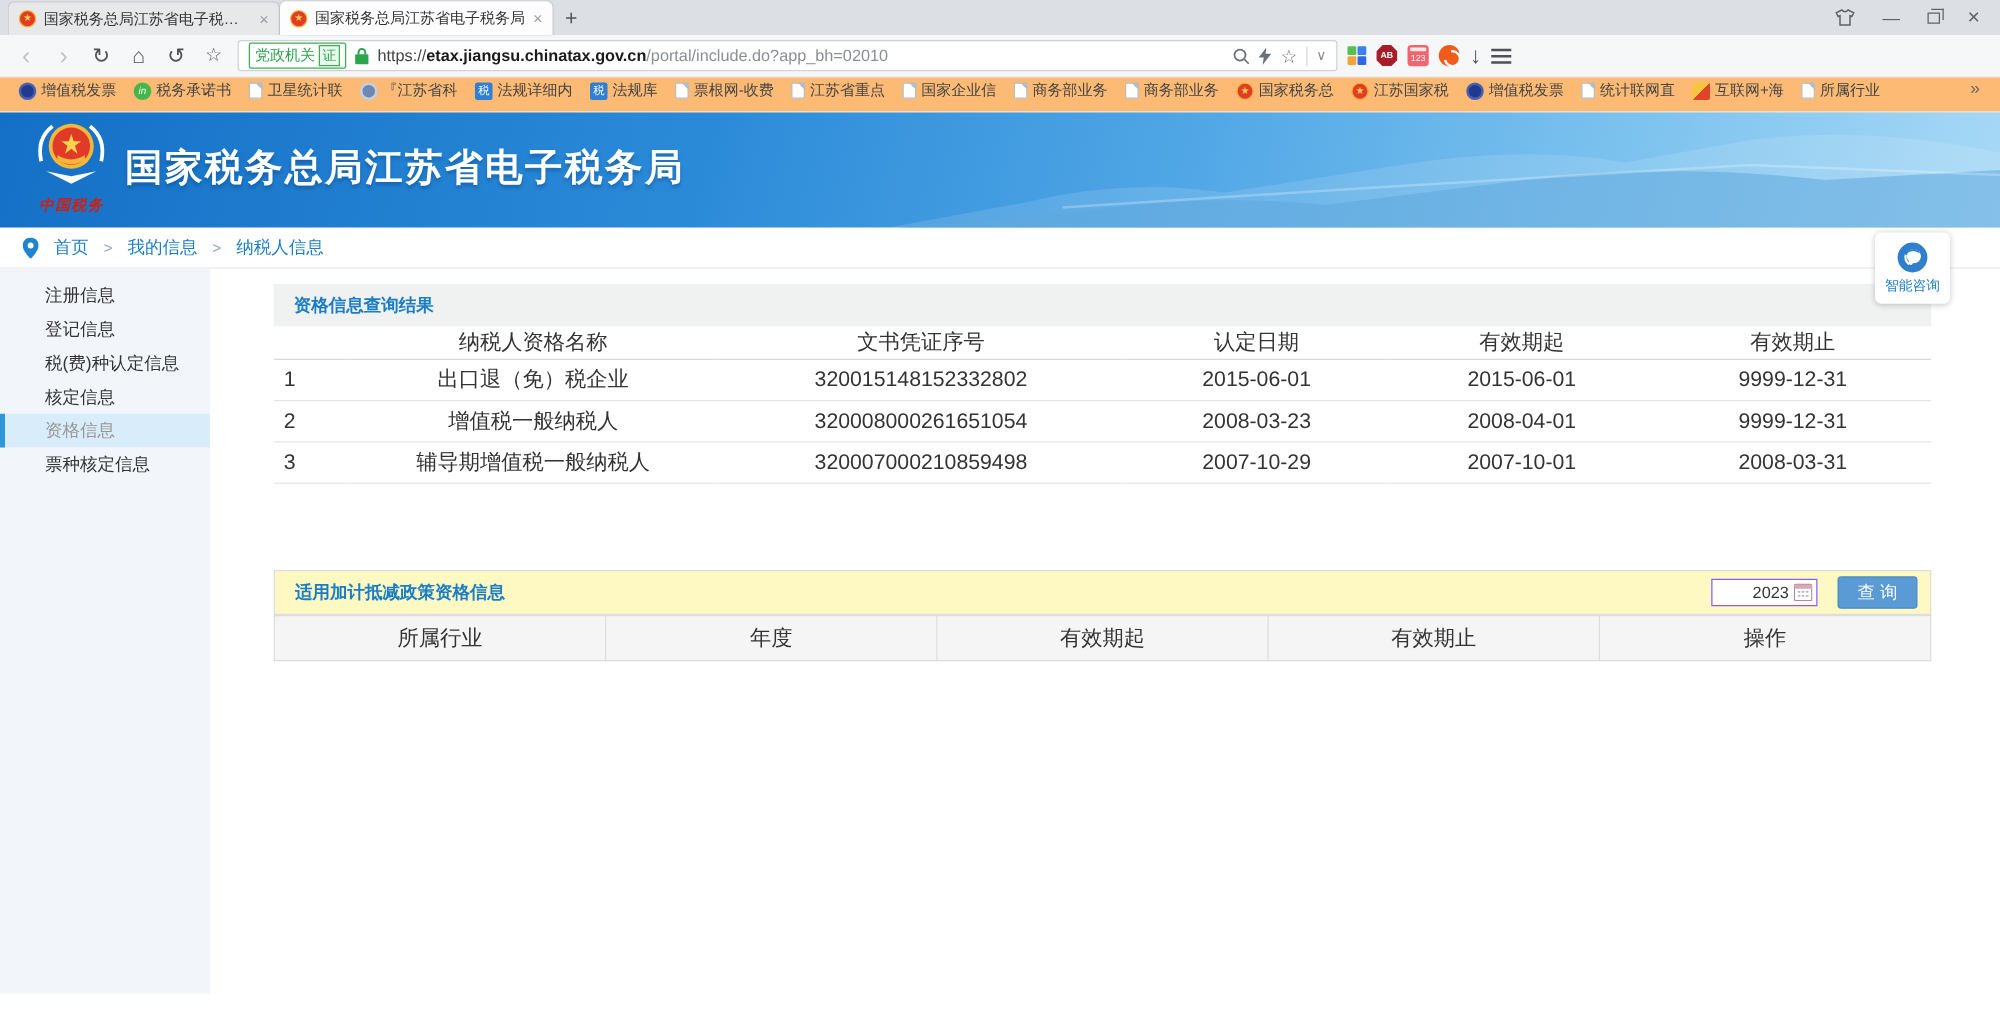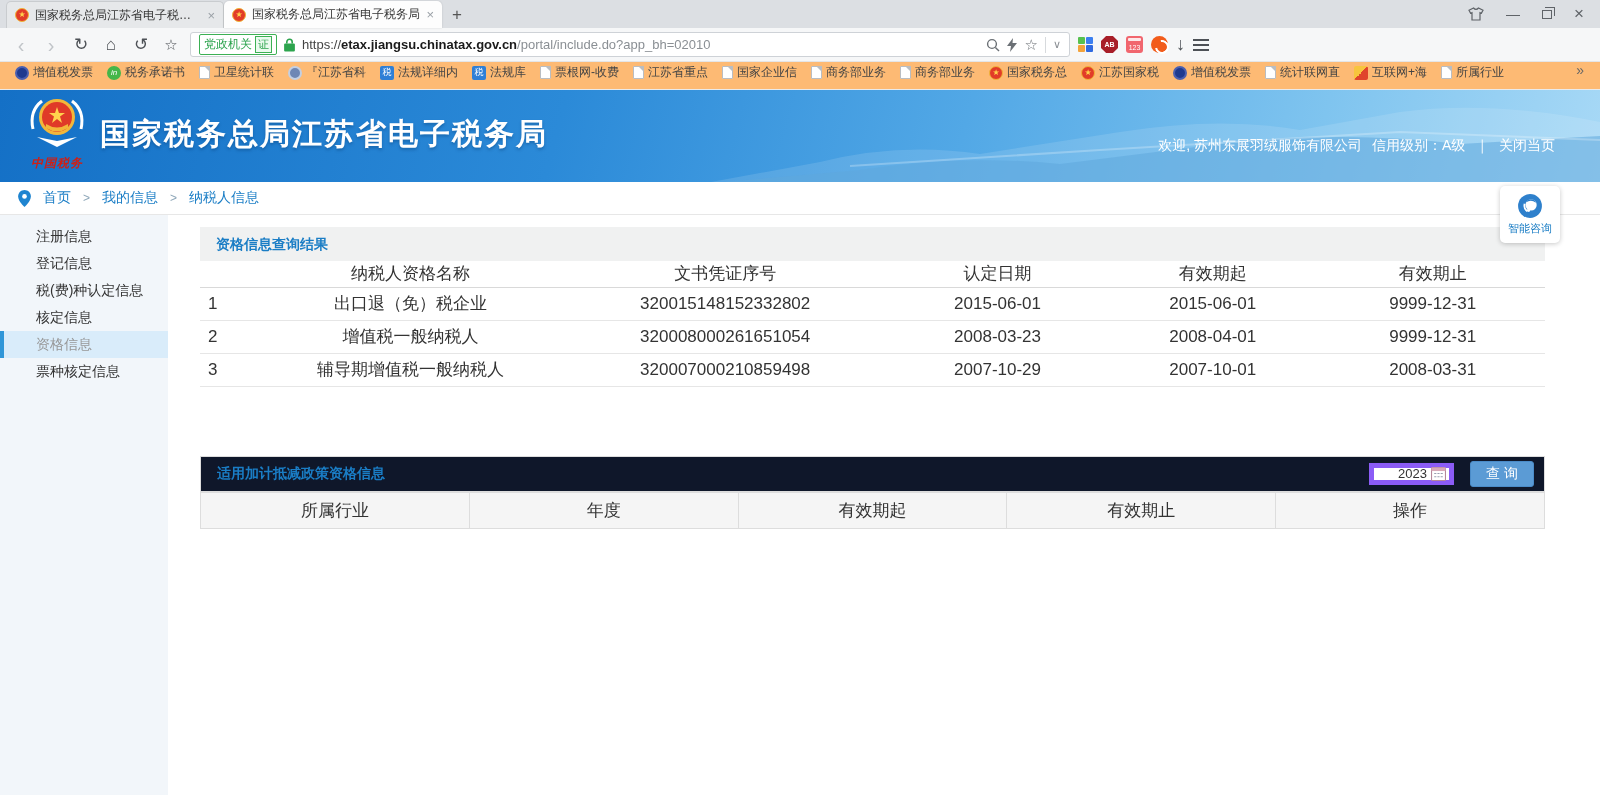--- a/index.html
+++ b/index.html
@@ -74,36 +74,36 @@
   .site-title { position:absolute; left:100px; top:24px; font-size:30px; font-weight:bold; color:#fff; letter-spacing:2px; text-shadow:0 2px 3px rgba(0,50,100,.35); }
   .header-right { position:absolute; right:45px; top:47px; display:flex; gap:10px; font-size:14px; color:#fff; align-items:center; }
   .header-right .lk { cursor:pointer; }
 
   
   .breadcrumb { height:33px; background:#fff; border-bottom:1px solid #e7e7e7; display:flex; align-items:center; gap:12px; padding-left:18px; font-size:14px; }
   .crumb { color:#1b7ec6; cursor:pointer; }
   .crumb-sep { color:#8da6b8; font-size:12px; }
 
   
-  .content { display:flex; height:596px; background:#fff; }
+  .content { display:flex; height:596px; background:#fff;gap:19px; }
   .sidebar { width:168px; background:#f2f6fa; height:580px; padding-top:8px; flex:none; }
   .side-item { height:27px; line-height:27px; padding-left:36px; font-size:14px; color:#333; cursor:pointer; white-space:nowrap; }
   .side-item.active { background:#d9ecfa; border-left:4px solid #2f96d8; padding-left:32px; color:#979797; }
   .main { flex:1; padding:12px 55px 0 32px; }
 
   .secbar1 { height:34px; line-height:34px; background:#f0f1f1; padding-left:16px; font-size:14px; font-weight:bold; color:#1a7dc5; }
   table { width:100%; border-collapse:collapse; table-layout:fixed; font-size:17px; color:#333; }
   .t1 thead th { height:26px; font-weight:normal; border-bottom:1px solid #d9d9d9; text-align:center; }
   .t1 td { height:33px; border-bottom:1px solid #e6e6e6; text-align:center; }
   .t1 td.num { text-align:left; padding-left:8px; }
 
   .sec2 { margin-top:69px; }
-  .secbar2 { height:36px; background:#0f172a; border:1px solid #ddd; display:flex; align-items:center; padding:0 10px 0 16px; }
+  .secbar2 { height:36px; background:#fef9c3; border:1px solid #ddd; display:flex; align-items:center; padding:0 10px 0 16px; }
   .secbar2 .ttl { font-size:14px; font-weight:bold; color:#1a7dc5; flex:1; }
-  .yearbox { width:85px; height:22px; background:#fff; border:5px solid #8b5cf6; display:flex; align-items:center; padding:0 3px 0 6px; gap:4px; margin-right:16px; }
+  .yearbox { width:85px; height:22px; background:#fff; border:1px solid #8b5cf6; display:flex; align-items:center; padding:0 3px 0 6px; gap:4px; margin-right:16px; }
   .yearval { flex:1; text-align:right; font-size:13px; color:#333; }
   .btn-query { width:64px; height:26px; background:#5b9bd5; border:1px solid #4a8bc8; border-radius:3px; color:#fff; font-size:14px; display:flex; align-items:center; justify-content:center; cursor:pointer; }
   .t2 th { height:36px; background:#f5f5f5; border:1px solid #ddd; font-weight:normal; text-align:center; }
   .noresult { margin-top:19px; padding-left:12px; font-size:13px; color:#dd352b; }
 
   
   .assistant { position:absolute; right:40px; top:186px; width:60px; height:57px; background:#fff; border-radius:5px;
     box-shadow:0 1px 5px rgba(0,0,0,.22); display:flex; flex-direction:column; align-items:center; justify-content:center; gap:2px; cursor:pointer; }
   .assistant .lbl { font-size:11px; color:#1a7dc5; }
 </style>
@@ -272,26 +272,20 @@
       <path d="M56 34 Q60 16 47 6" stroke="#fff" stroke-width="3" fill="none"></path>
       <circle cx="32" cy="22" r="18" fill="#f3b73a"></circle>
       <circle cx="32" cy="22" r="15" fill="#e03a28"></circle>
       <polygon points="32,12 34,18 40,18 35,21.5 37,28 32,24 27,28 29,21.5 24,18 30,18" fill="#ffd34d"></polygon>
       <path d="M21 29 Q32 36 43 29 L43 33 Q32 40 21 33 Z" fill="#f3b73a"></path>
       <path d="M12 42 L32 52 L52 42 L32 46 Z" fill="#fff"></path>
     </svg>
     <div class="logo-caption">中国税务</div>
   </div>
   <div class="site-title">国家税务总局江苏省电子税务局</div>
-  <div class="header-right">
-    <span>欢迎, 苏州东展羽绒服饰有限公司</span>
-    <span>信用级别：A级</span>
-    <span>｜</span>
-    <span class="lk">关闭当页</span>
-  </div>
 </div>
 
 <div class="breadcrumb">
   <svg width="13" height="17" viewBox="0 0 12 16">
       <path d="M6 0C2.7 0 0 2.7 0 6c0 4.4 6 10 6 10s6-5.6 6-10C12 2.7 9.3 0 6 0z" fill="#1e84d0"></path>
       <circle cx="6" cy="6" r="2.2" fill="#fff"></circle>
     </svg>
   <span class="crumb">首页</span>
   <span class="crumb-sep">&gt;</span>
   <span class="crumb">我的信息</span>

